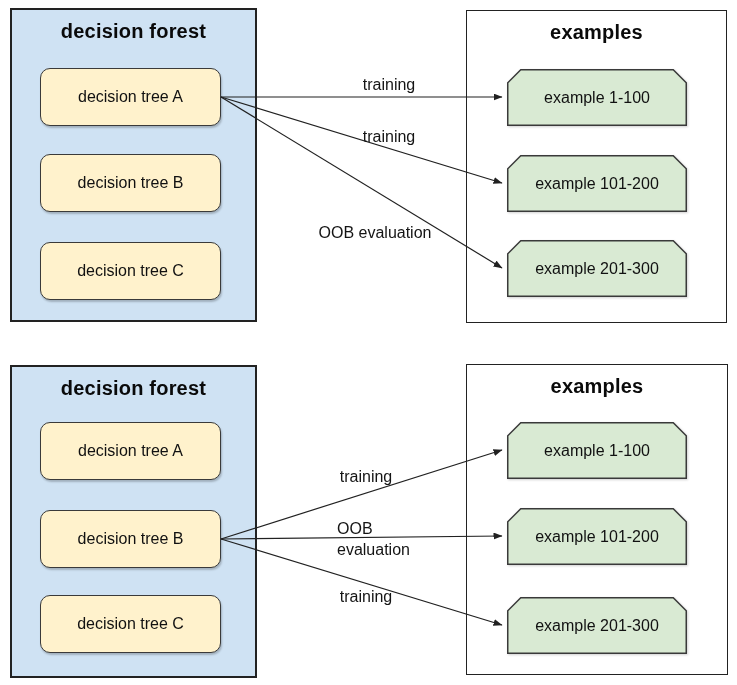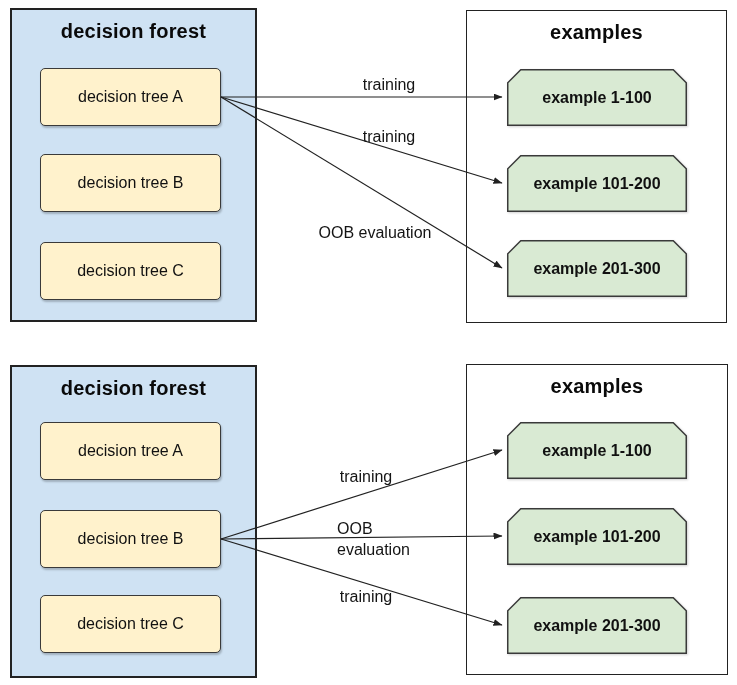--- a/index.html
+++ b/index.html
@@ -17,36 +17,36 @@
   .examples{background:#ffffff;border:1.5px solid #222222;}
   .container-title{
     margin-top:10px;text-align:center;
     font-size:20px;font-weight:bold;color:#0a0a0a;
     letter-spacing:0.2px;
   }
   
   .tree-node{
     position:absolute;left:40px;width:181px;height:58px;
     box-sizing:border-box;
-    background:#fff2cc;border:1.5px solid #3a3a3a;border-radius:5px;
+    background:#fff2cc;border:1.5px solid #3a3a3a;border-radius:10px;
     box-shadow:1px 2px 2px rgba(0,0,0,0.22);
     display:flex;align-items:center;justify-content:center;
     font-size:16px;
   }
   
   .example-node{
     position:absolute;left:507px;width:180px;height:57px;
     display:flex;align-items:center;justify-content:center;
     font-size:16px;
   }
   .example-node svg.shape{
     position:absolute;left:0;top:0;width:100%;height:100%;
     filter:drop-shadow(1px 1.5px 1px rgba(0,0,0,0.18));
   }
-  .example-node .node-label{position:relative;z-index:2;font-weight:bold;}
+  .example-node .node-label{position:relative;z-index:2;}
   
   .arrow-layer{
     position:absolute;left:0;top:0;width:737px;height:685px;
     z-index:5;pointer-events:none;
   }
   .arrow-layer line{stroke:#212121;stroke-width:1.2;}
   
   .arrow-label{
     position:absolute;z-index:6;
     font-size:16px;line-height:21px;color:#141414;

